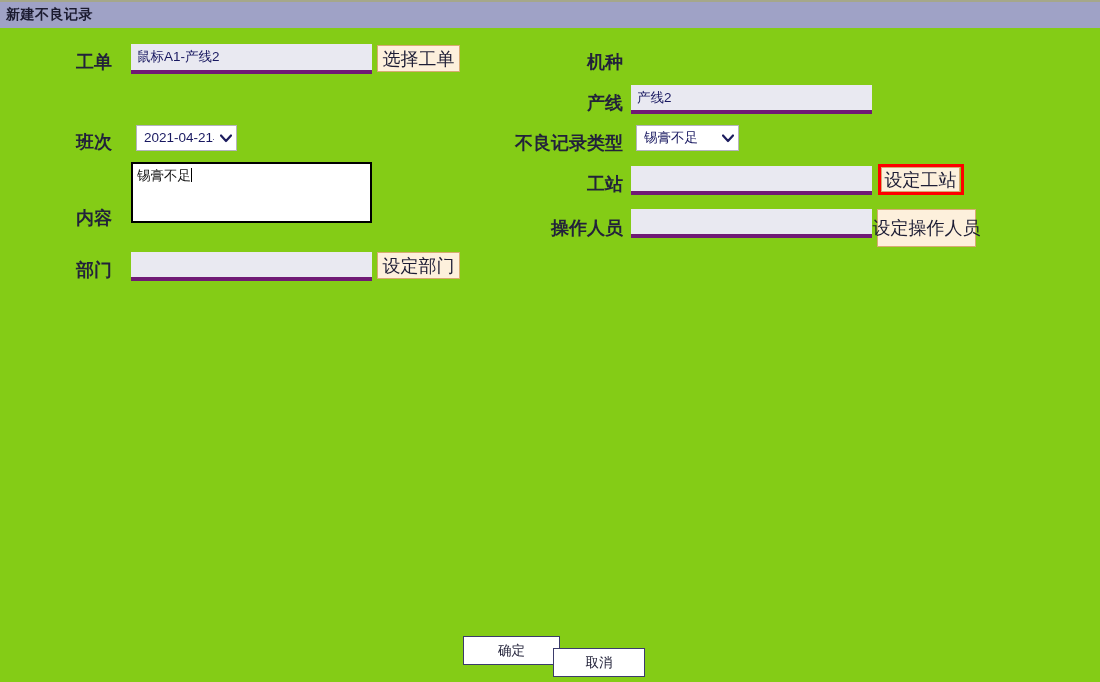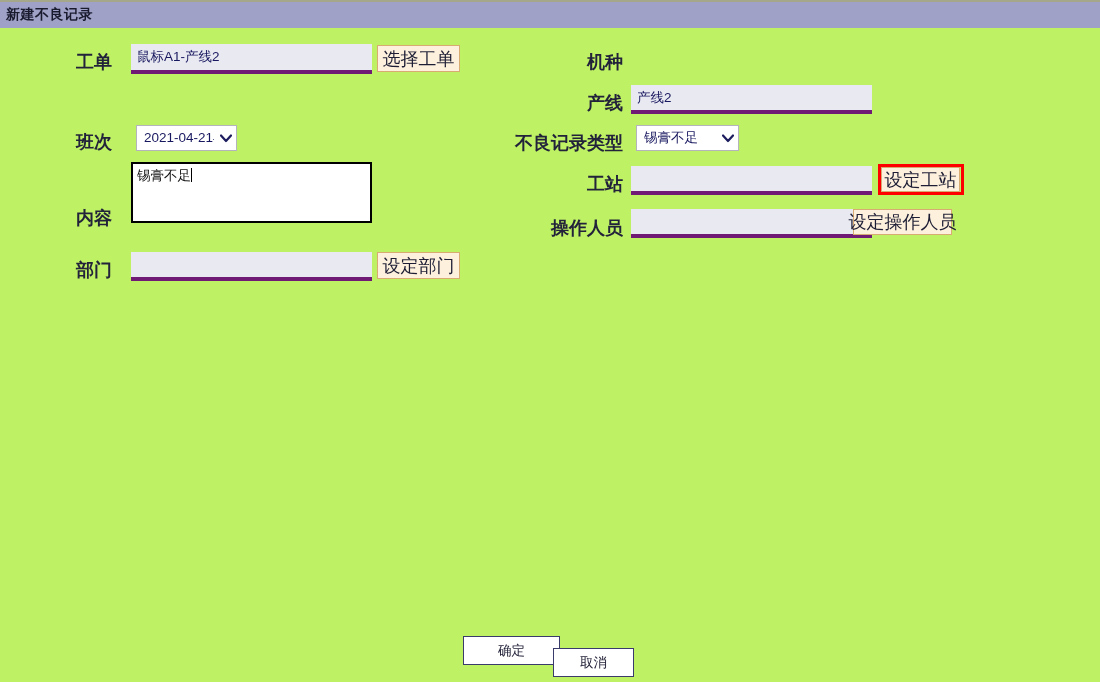--- a/index.html
+++ b/index.html
@@ -6,21 +6,21 @@
   html, body {
     margin: 0; padding: 0;
     width: 1100px; height: 682px;
     background: #ffffff;
     font-family: "Liberation Sans", "DejaVu Sans", sans-serif;
     overflow: hidden;
   }
   #app {
     position: relative;
     width: 1100px; height: 682px;
-    background: #bef264;
+    background: #84cc16;
     padding-left: 32px;
   }
 
   
   .titlebar {
     position: absolute;
     left: 0; top: 0;
     width: 1100px; height: 28px;
     background: #9fa2c6;
     border-top: 2px solid #a5a78a;
@@ -179,18 +179,18 @@
     </span>
   </div>
 
   <div class="field-label label-right" style="left:493px; top:172px; width:130px;">工站</div>
   <div class="text-field" style="left:631px; top:166px; width:241px; height:29px;" placeholder=""></div>
   <div class="tan-btn" style="left:881px; top:167px; width:79px; height:25px;">设定工站</div>
   <div class="hl-box" style="left:878px; top:164px; width:86px; height:31px;"></div>
 
   <div class="field-label label-right" style="left:493px; top:216px; width:130px;">操作人员</div>
   <div class="text-field" style="left:631px; top:209px; width:241px; height:29px;" placeholder=""></div>
-  <div class="tan-btn" style="left:853px; top:209px; width:99px; height:26px;text-align:center;">设定操作人员</div>
+  <div class="tan-btn" style="left:877px; top:209px; width:99px; height:38px;text-align:center;">设定操作人员</div>
 
   <div class="plain-btn" style="left:463px; top:636px; width:97px; height:29px;">确定</div>
-  <div class="plain-btn" style="left:553px; top:648px; width:81px; height:29px;">取消</div>
+  <div class="plain-btn" style="left:553px; top:648px; width:92px; height:29px;">取消</div>
 
 </div>
 
 </body></html>

